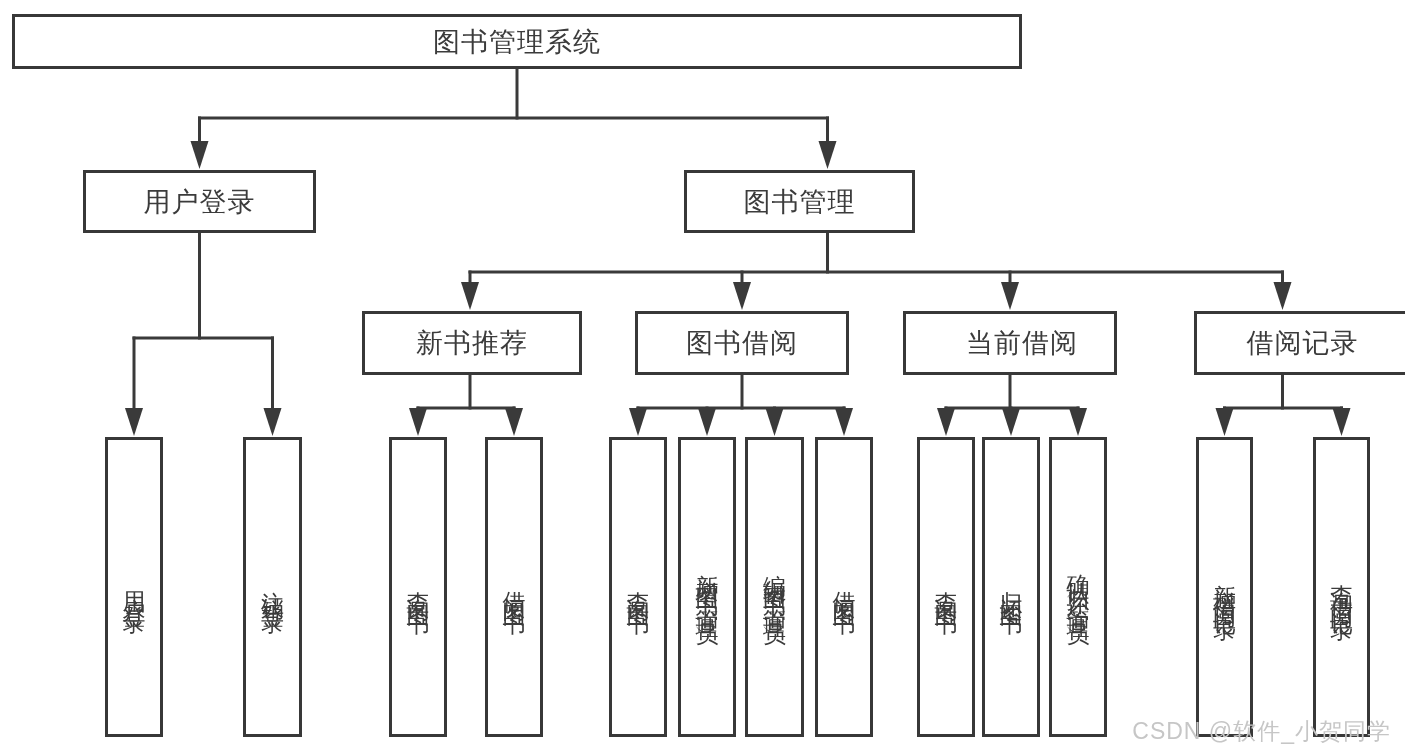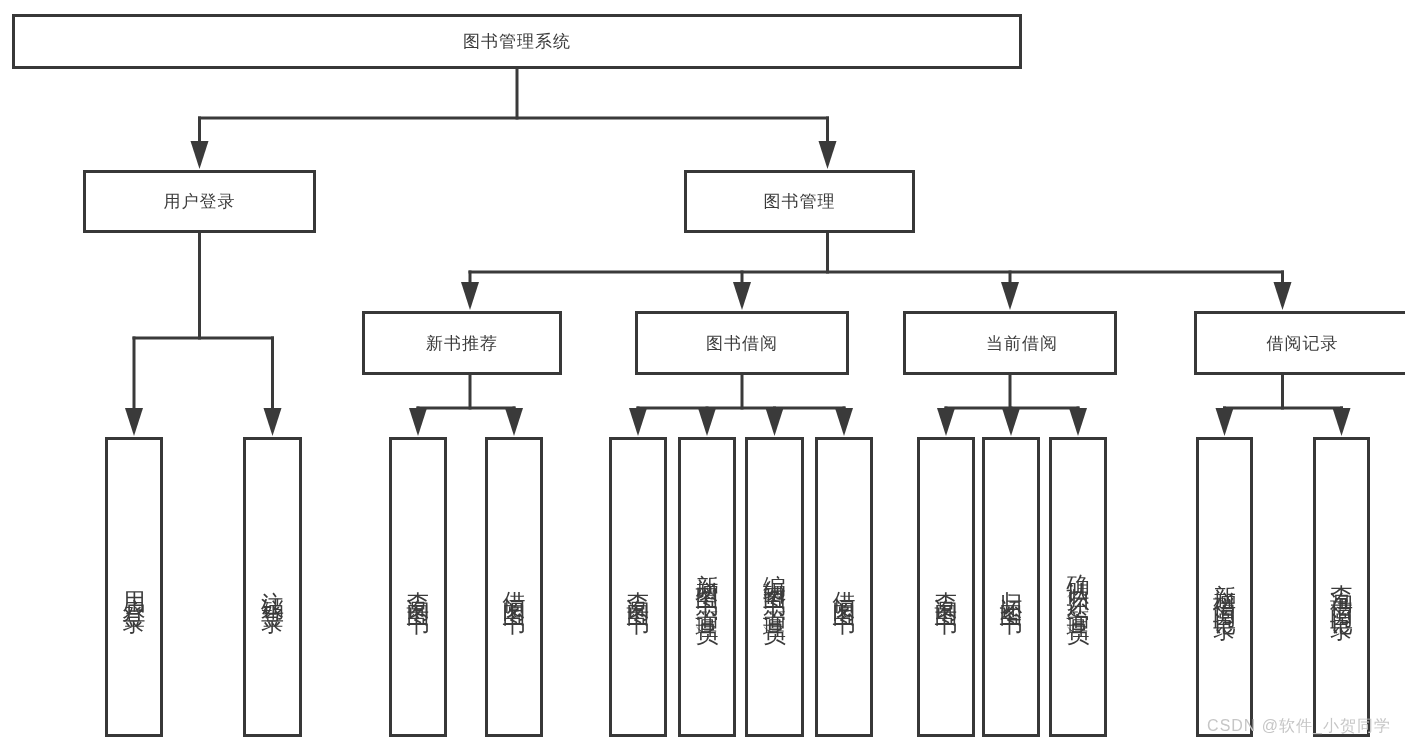--- a/index.html
+++ b/index.html
@@ -33,36 +33,36 @@
     position: absolute;
     box-sizing: border-box;
     border: 3px solid #383838;
     background: #ffffff;
     display: flex;
     align-items: center;
     justify-content: center;
     color: #3b3b3b;
   }
   .node.h span {
-    font-size: 17px;
+    font-size: 27px;
     letter-spacing: 1px;
     white-space: nowrap;
   }
   .node.v span {
     writing-mode: vertical-rl;
     text-orientation: upright;
     font-size: 23px;
     letter-spacing: 7px;
     line-height: 1;
   }
   #watermark {
     position: absolute;
     top: 716px;
     right: 14px;
-    font-size: 16px;
+    font-size: 23px;
     color: #c6c6c6;
     letter-spacing: 1px;
     white-space: nowrap;
     z-index: 5;
   }
 </style>
 </head>
 <body>
 
 <div id="canvas">
@@ -123,21 +123,21 @@
   <div id="nodes">
       <div class="node h" style="left: 12px; top: 14px; width: 1010px; height: 55px;">
         <span>图书管理系统</span>
       </div>
       <div class="node h" style="left: 83px; top: 170px; width: 233px; height: 63px;">
         <span>用户登录</span>
       </div>
       <div class="node h" style="left: 684px; top: 170px; width: 231px; height: 63px;">
         <span>图书管理</span>
       </div>
-      <div class="node h" style="left: 362px; top: 311px; width: 200px; height: 64px;">
+      <div class="node h" style="left: 362px; top: 311px; width: 220px; height: 64px;">
         <span>新书推荐</span>
       </div>
       <div class="node h" style="left: 635px; top: 311px; width: 214px; height: 64px; text-align: center;">
         <span>图书借阅</span>
       </div>
       <div class="node h" style="left: 903px; top: 311px; width: 214px; height: 64px; padding-left: 24px;">
         <span>当前借阅</span>
       </div>
       <div class="node h" style="left: 1194px; top: 311px; width: 217px; height: 64px;">
         <span>借阅记录</span>

